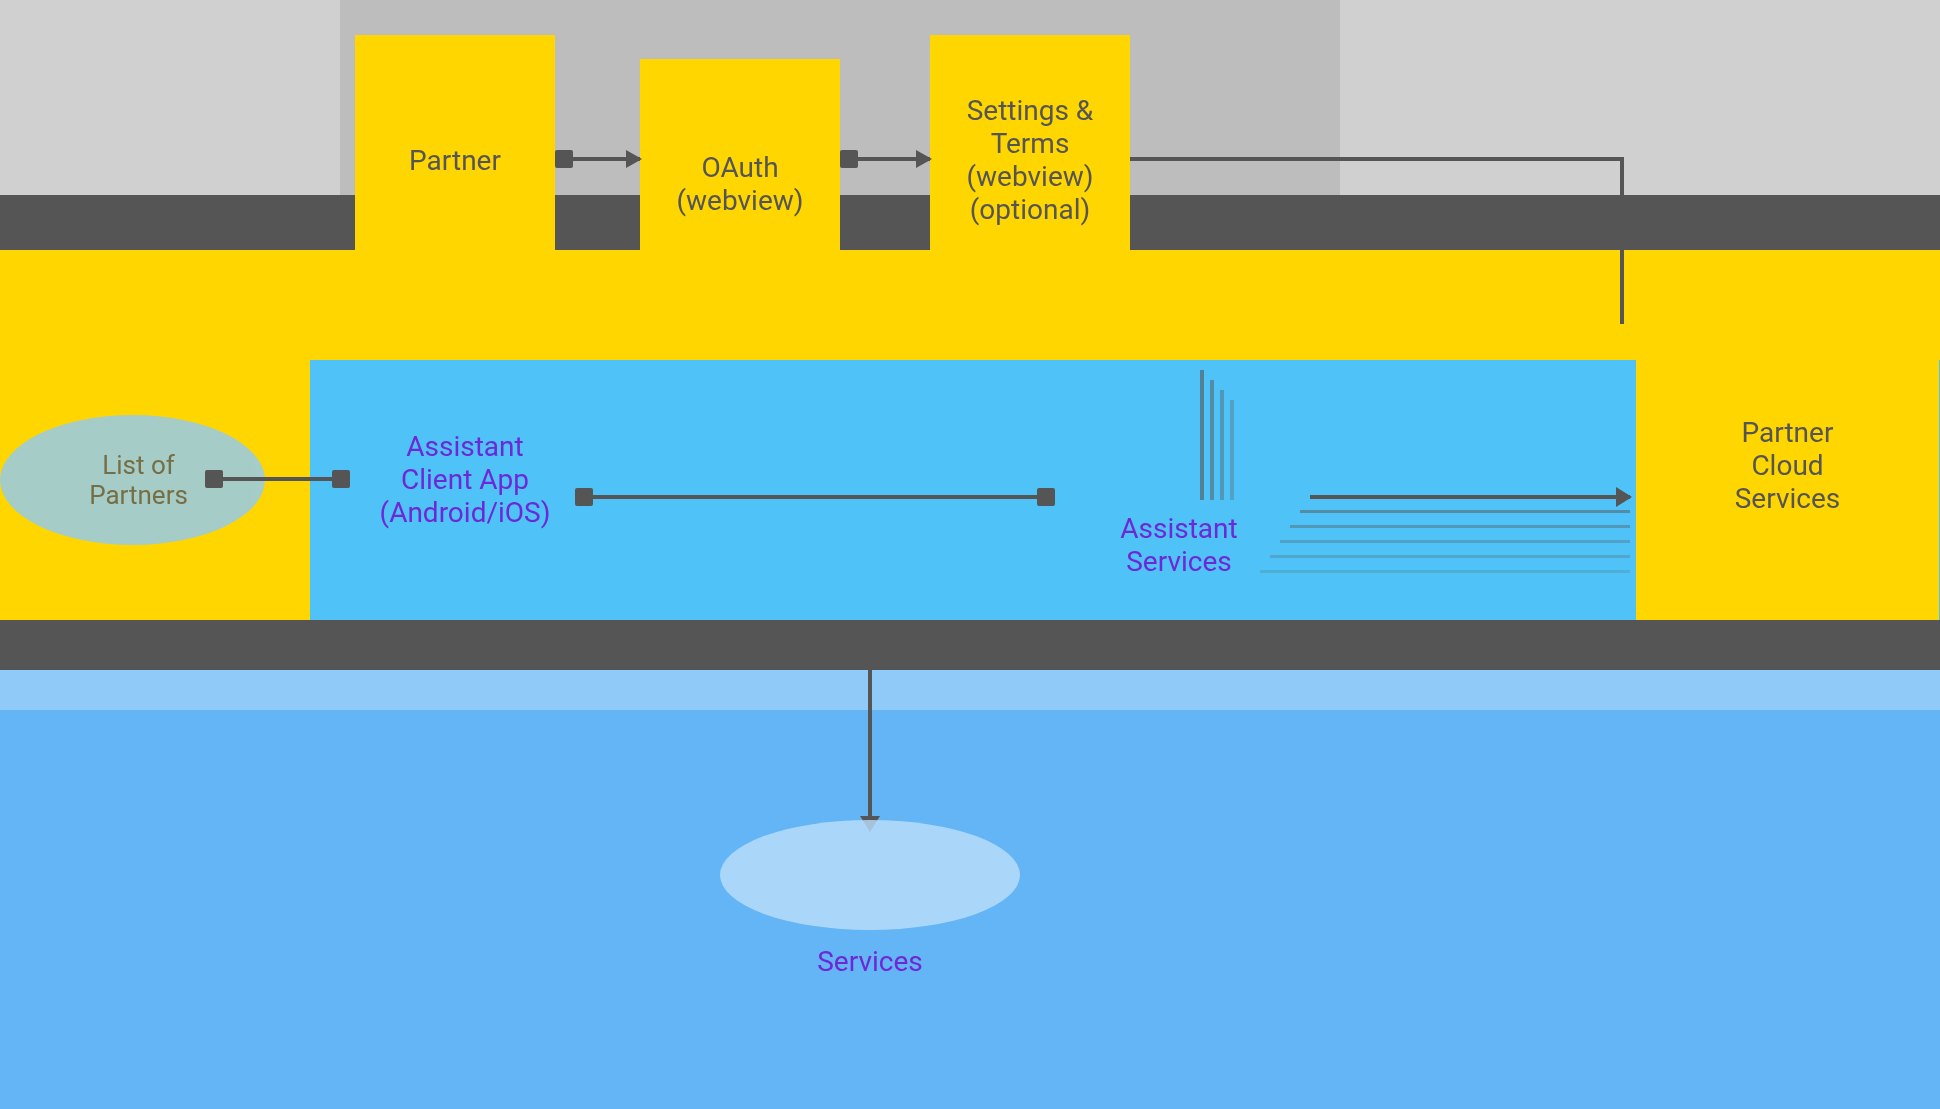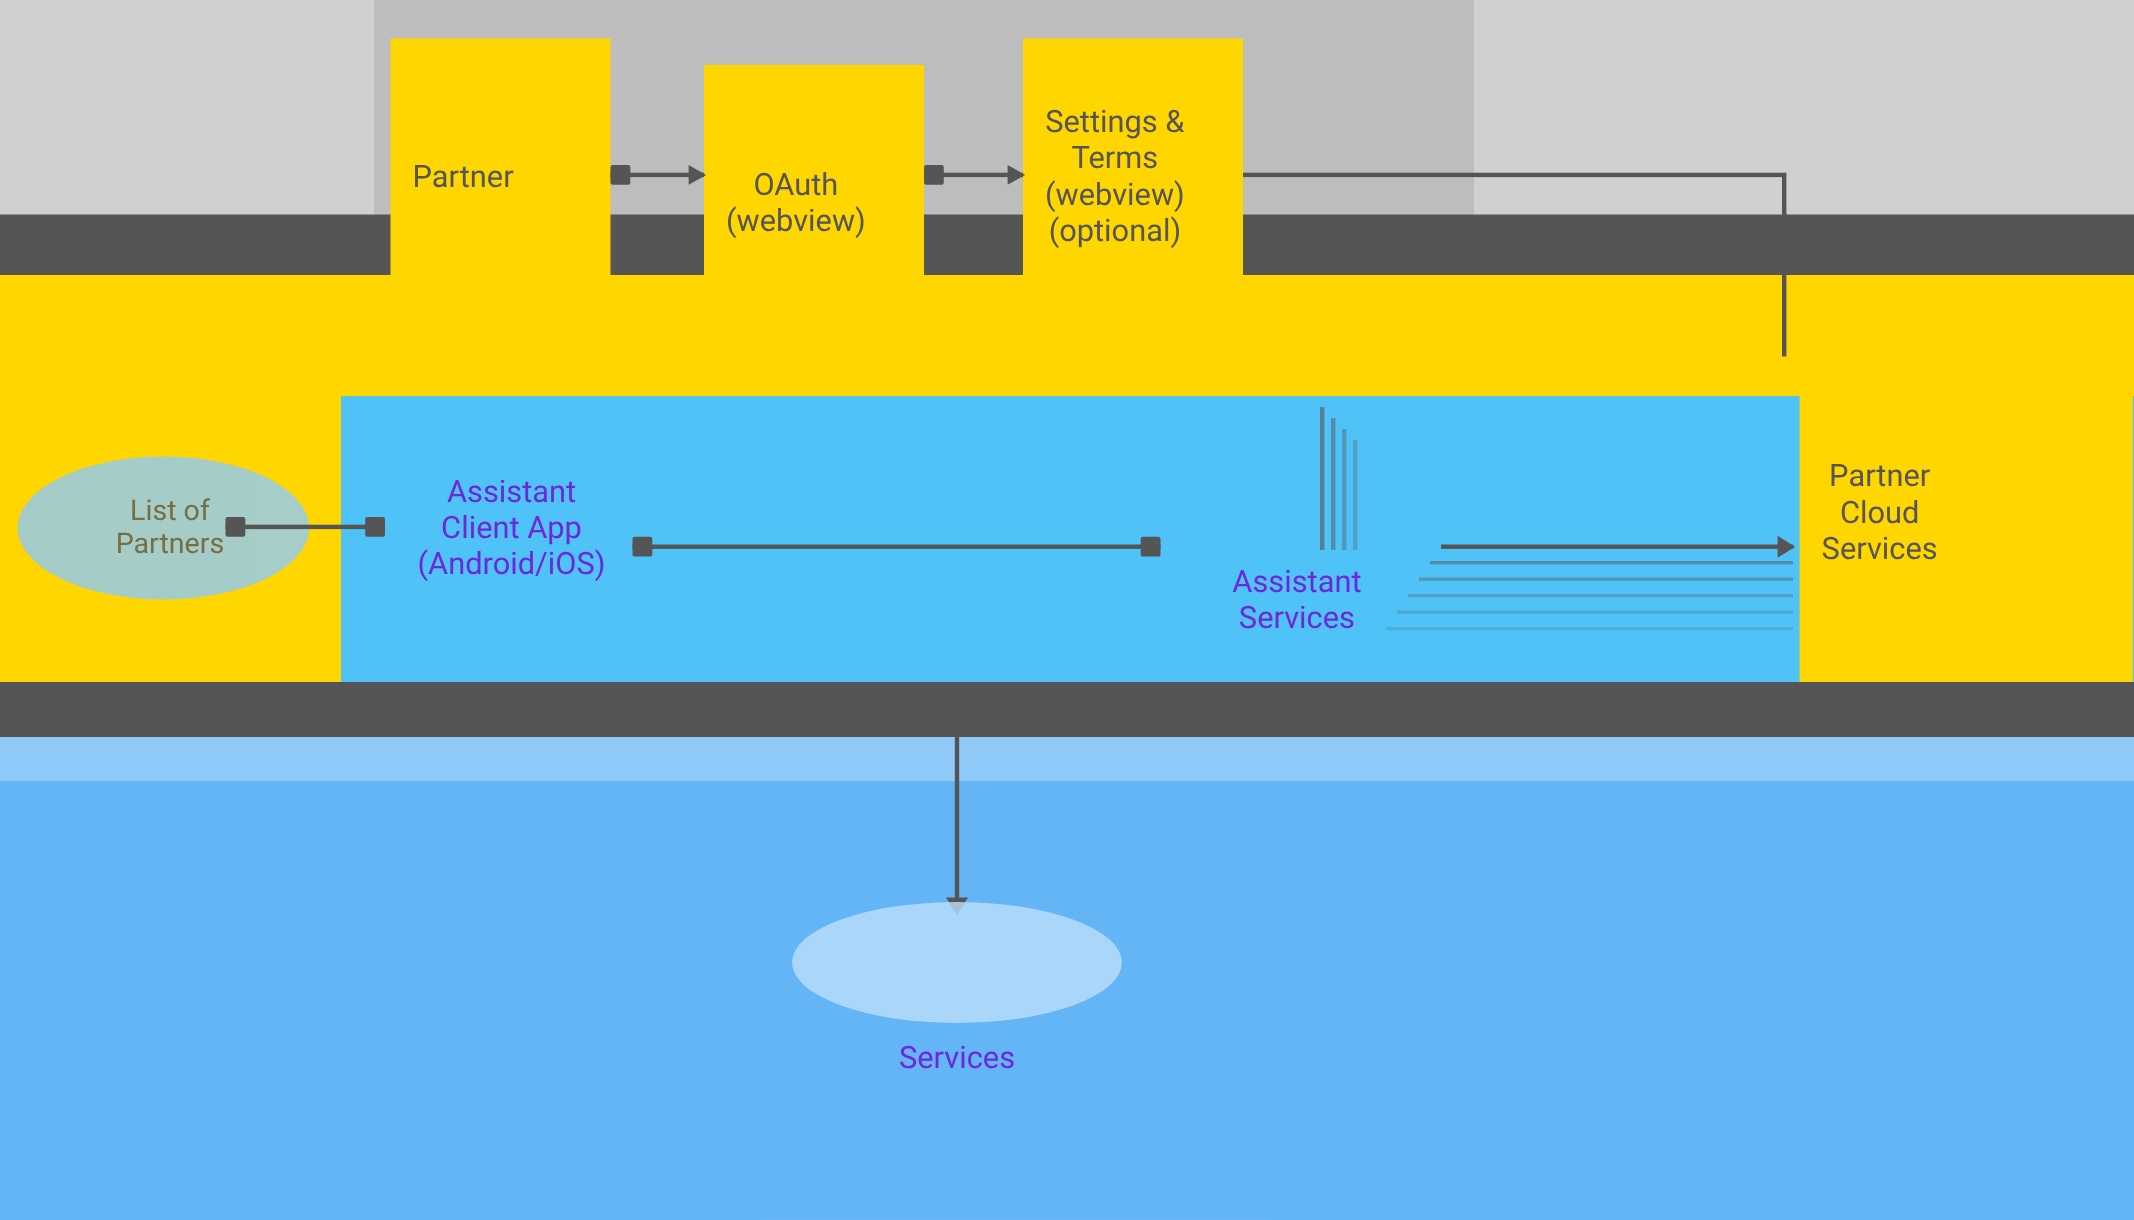--- a/index.html
+++ b/index.html
@@ -76,21 +76,21 @@
       height: 399px;
       background: #64B5F6;
     }
 
     
     .yellow-box {
       position: absolute;
       background: #FFD600;
       display: flex;
       align-items: center;
-      justify-content: flex-start;
+      justify-content: center;
       text-align: center;
       font-size: 28px;
       font-weight: 400;
       color: #555;
       padding: 20px;
     }
 
     .box-partner-setup {
       left: 355px;
       top: 35px;
@@ -129,21 +129,21 @@
       display: flex;
       align-items: center;
       justify-content: center;
       text-align: center;
       font-size: 26px;
       color: #555;
       font-weight: 400;
     }
 
     .ellipse-partners {
-      left: 16px;
+      left: 0px;
       top: 415px;
       width: 265px;
       height: 130px;
       padding-left: 12px;
     }
 
     .ellipse-homegraph {
       left: 720px;
       top: 820px;
       width: 300px;

